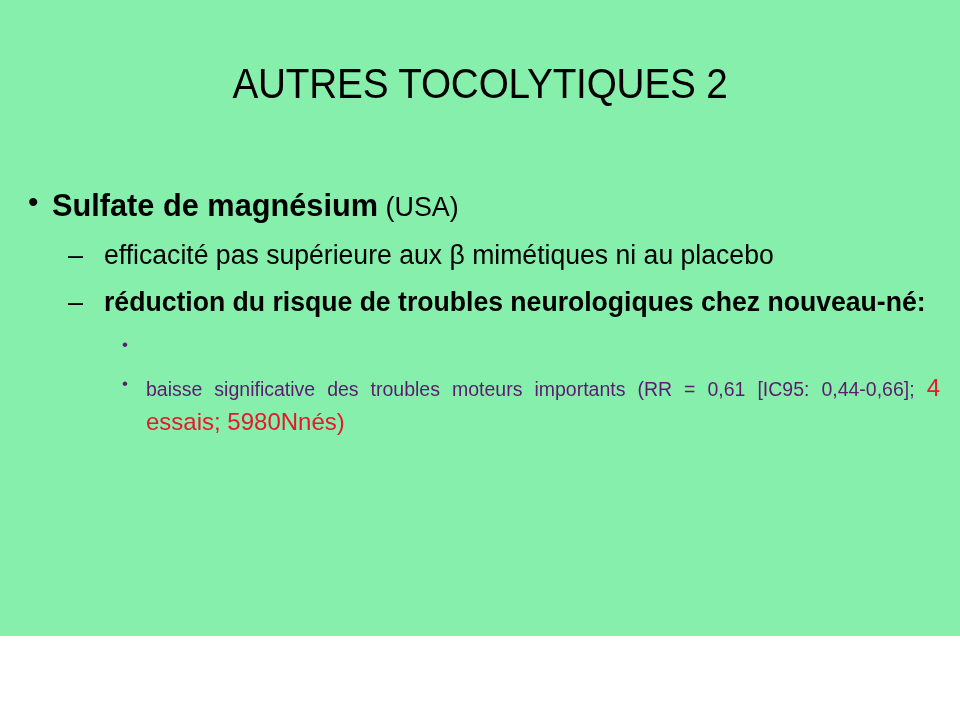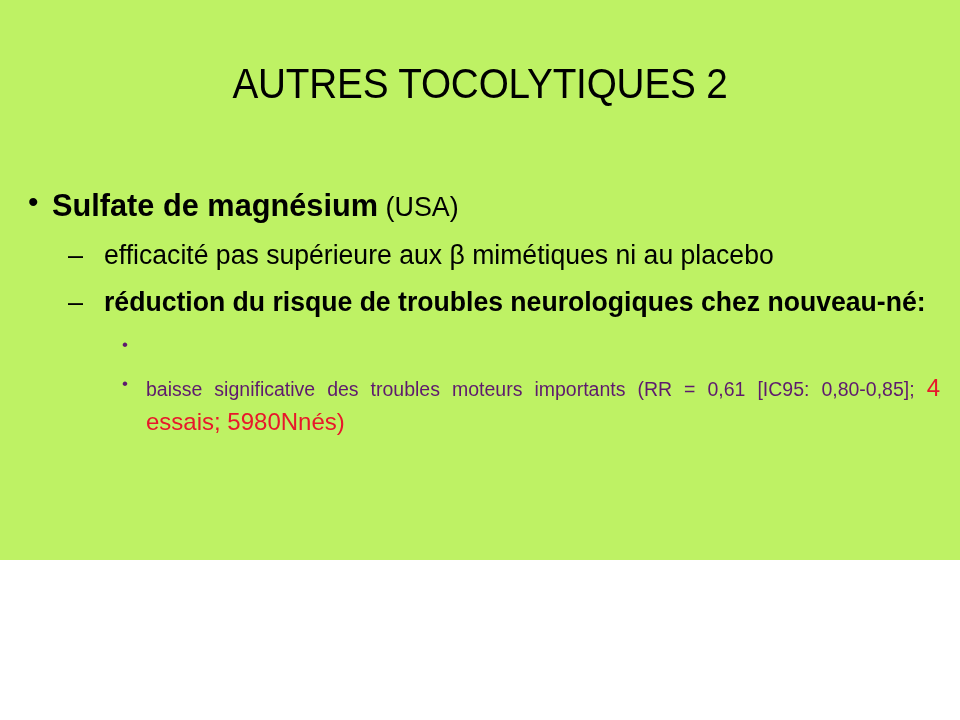--- a/index.html
+++ b/index.html
@@ -8,22 +8,22 @@
     padding: 0;
     background: #ffffff;
   }
   body {
     font-family: "Liberation Sans", sans-serif;
     -webkit-font-smoothing: antialiased;
   }
   .slide {
     position: relative;
     width: 960px;
-    height: 560px;
-    background: #bef264;
+    height: 636px;
+    background: #86efac;
     overflow: hidden;
     box-sizing: border-box;
   }
 
   
   .slide-title {
     position: absolute;
     left: 40px;
     top: 60px;
     width: 880px;
@@ -158,17 +158,17 @@
       <span class="marker">–</span>
       <span class="btext">réduction du risque de troubles neurologiques chez nouveau-né:</span>
     </div>
 
     <div class="b lvl3">
       <span class="marker">•</span>
     </div>
 
     <div class="b lvl3">
       <span class="marker">•</span>
-      <span class="btext"><span>baisse significative des troubles moteurs importants (RR = 0,61 [IC95: 0,80-0,85]; </span><span class="hi">4 essais; 5980Nnés)</span></span>
+      <span class="btext"><span>baisse significative des troubles moteurs importants (RR = 0,61 [IC95: 0,44-0,66]; </span><span class="hi">4 essais; 5980Nnés)</span></span>
     </div>
 
   </div>
 </div>
 
 </body></html>

